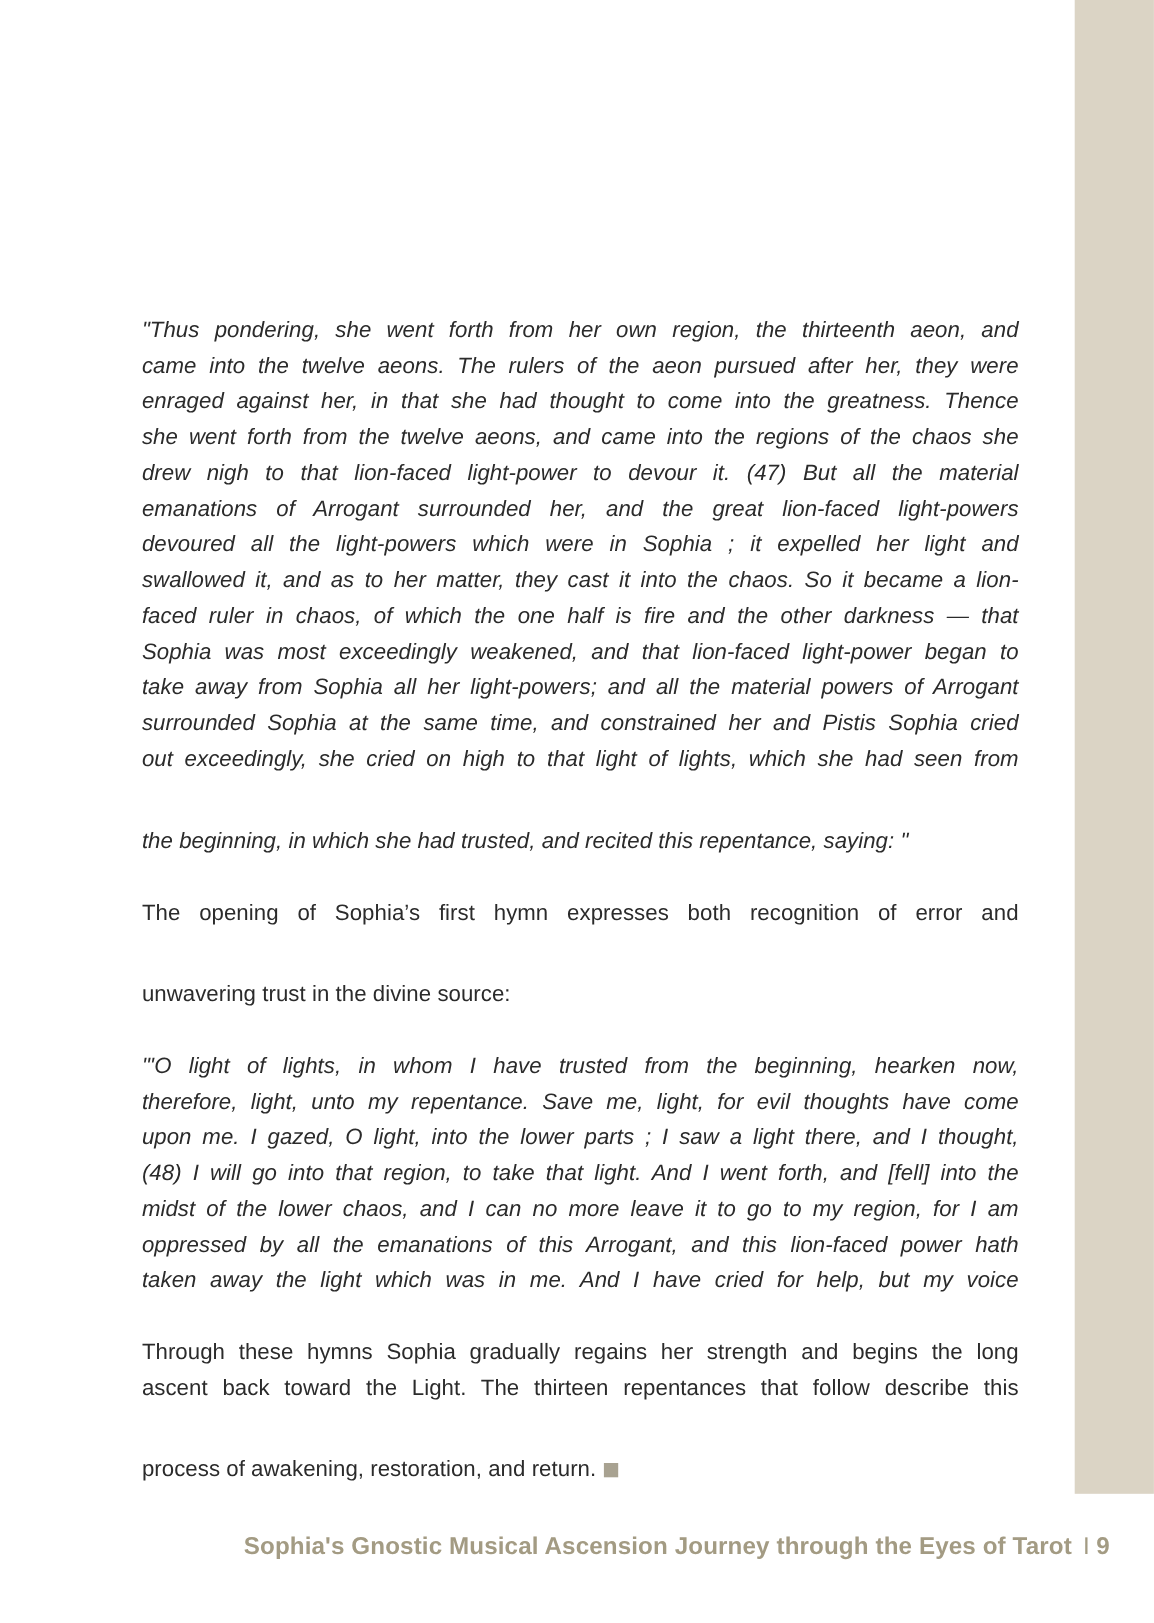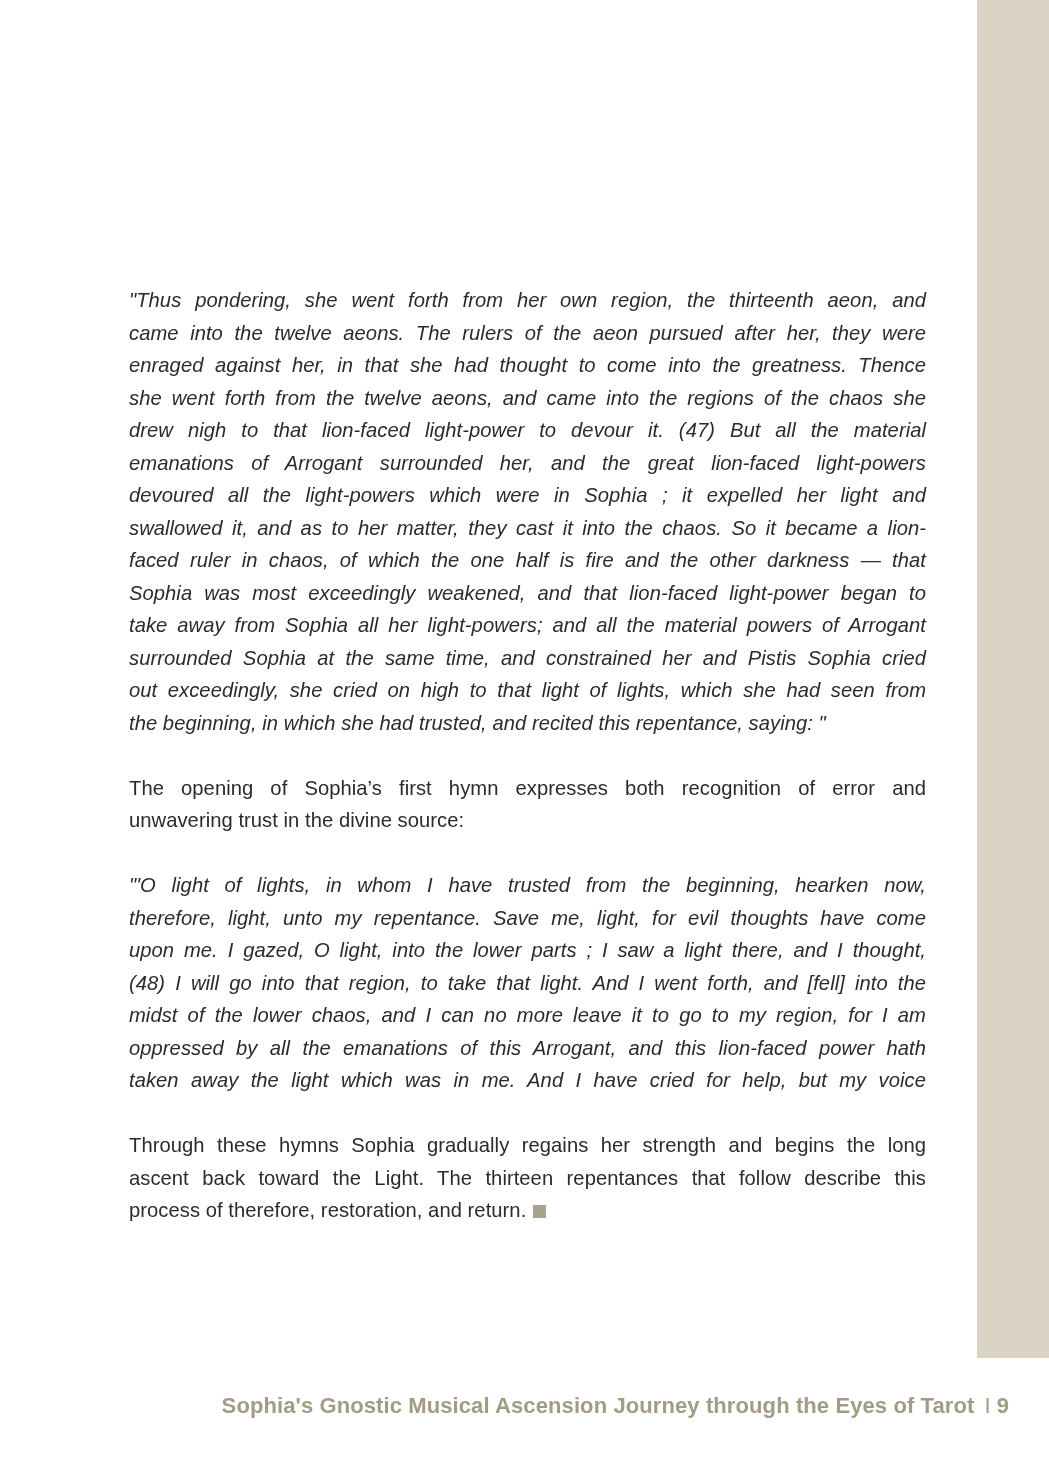--- a/index.html
+++ b/index.html
@@ -37,20 +37,21 @@
     }
     .para .line {
       display: block;
       text-align: justify;
       text-align-last: justify;
       white-space: nowrap;
       height: 32.5px;
     }
     .para .line.last {
       text-align-last: left;
+      margin-top: 42px;
     }
     .italic { font-style: italic; }
     .gap { height: 32.5px; }
     .end-mark {
       display: inline-block;
       width: 13px;
       height: 13px;
       background: #a8a291;
       margin-left: 7px;
       vertical-align: -1px;
@@ -112,20 +113,20 @@
     <span class="line">midst of the lower chaos, and I can no more leave it to go to my region, for I am</span>
     <span class="line">oppressed by all the emanations of this Arrogant, and this lion-faced power hath</span>
     <span class="line">taken away the light which was in me. And I have cried for help, but my voice</span>
   </p>
 
   <div class="gap"></div>
 
   <p class="para">
     <span class="line">Through these hymns Sophia gradually regains her strength and begins the long</span>
     <span class="line">ascent back toward the Light. The thirteen repentances that follow describe this</span>
-    <span class="line last"><span>process of therefore, restoration, and return.</span><span class="end-mark"></span></span>
+    <span class="line last"><span>process of awakening, restoration, and return.</span><span class="end-mark"></span></span>
   </p>
 
 </div>
 
 <div class="footer">
   <span>Sophia's Gnostic Musical Ascension Journey through the Eyes of Tarot</span><span class="sep">I</span><span>9</span>
 </div>
 
 </body></html>

